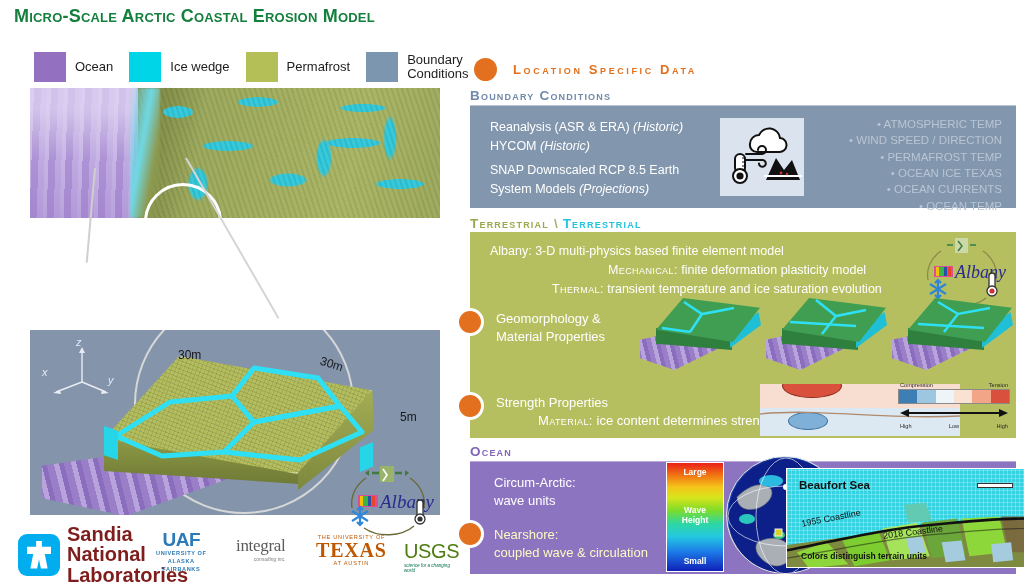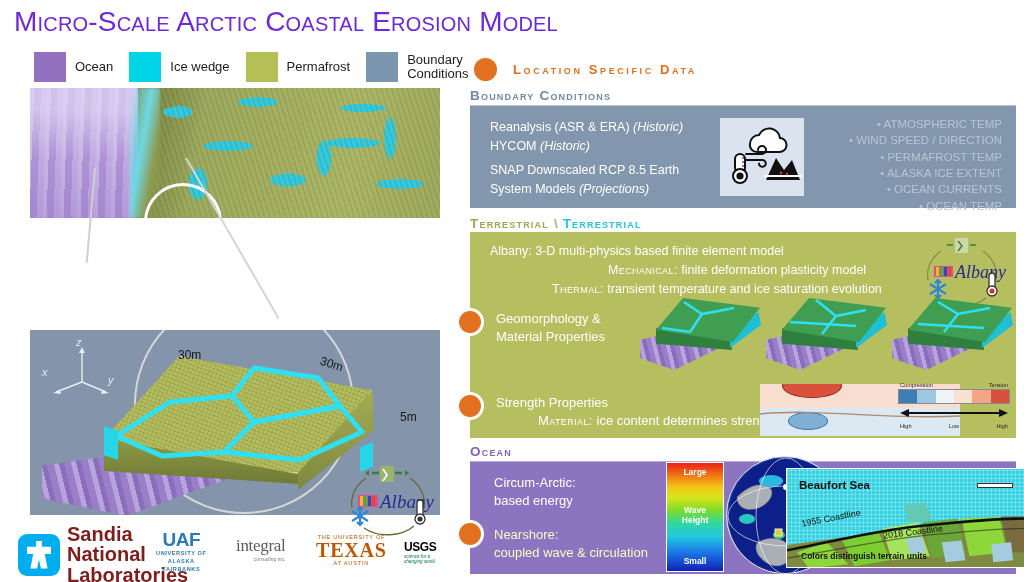--- a/index.html
+++ b/index.html
@@ -7,21 +7,21 @@
     width: 1024px; height: 582px;
     background: #ffffff;
     font-family: "Liberation Sans", sans-serif;
     overflow: hidden;
   }
   #root { position: relative; width: 1024px; height: 582px; background: #fff; }
 
   
   .title {
     position: absolute; left: 14px; top: 6px;
-    font-size: 28px; font-weight: normal; color: #6d28d9;
+    font-size: 18px; font-weight: bold; color: #15803d;
     font-variant: small-caps; letter-spacing: .2px;
     white-space: nowrap;
   }
 
   
   .legend { position: absolute; left: 34px; top: 52px; display: flex; align-items: center; gap: 0; }
   .legend-item { display: flex; align-items: center; margin-right: 16px; }
   .legend-swatch { width: 32px; height: 30px; margin-right: 9px; }
   .legend-label { font-size: 13px; color: #1d1d1d; line-height: 1.08; white-space: pre-line; }
 
@@ -137,21 +137,21 @@
   .uaf-main { font-size:19px; font-weight:bold; color:#2c7ab8; letter-spacing:-.5px; line-height:1; }
   .uaf-sub { font-size:5.6px; font-weight:bold; color:#2c7ab8; letter-spacing:.6px; line-height:1.45; }
   .logo-integral { position:absolute; left:218px; top:12px; }
   .integral-main { font-size:17px; color:#5b5b5b; font-family:"Liberation Serif", serif; letter-spacing:-.3px; }
   .integral-sub { font-size:5px; color:#7a7a7a; font-style:italic; text-align:right; }
   .logo-texas { position:absolute; left:298px; top:10px; text-align:center; }
   .tx-top { font-size:5.6px; color:#bf5700; letter-spacing:.7px; }
   .tx-main { font-size:20px; font-weight:bold; color:#bf5700; font-family:"Liberation Serif", serif; letter-spacing:.8px; line-height:1; }
   .tx-bot { font-size:5.6px; color:#bf5700; letter-spacing:.8px; }
   .logo-usgs { position:absolute; left:386px; top:16px; }
-  .usgs-main { font-size:12px; font-weight:bold; color:#000000; letter-spacing:-.4px; }
+  .usgs-main { font-size:20px; font-weight:normal; color:#4d7c0f; letter-spacing:-.4px; }
   .usgs-sub { font-size:4.6px; color:#00704a; font-style:italic; }
 
   
   .right { position:absolute; left:462px; top:0; width:562px; height:416px; }
 
   .loc-header { position:absolute; left:12px; top:58px; display:flex; align-items:center; gap:16px; }
   .dot-orange { width:23px; height:23px; border-radius:50%; background:#e2701e; }
   .loc-title { font-size:13px; font-weight:bold; color:#e2701e; letter-spacing:2.6px; font-variant:small-caps; }
 
   .sec-head { position:absolute; font-size:13.5px; font-weight:bold; font-variant:small-caps;
@@ -416,21 +416,21 @@
             <circle cx="17" cy="11" r="1.4" fill="#c33"></circle>
             <circle cx="23" cy="12" r="1.2" fill="#c33"></circle>
           </g>
         </svg>
       </div>
 
       <div class="bc-bullets">
         <div>• ATMOSPHERIC TEMP</div>
         <div>• WIND SPEED / DIRECTION</div>
         <div>• PERMAFROST TEMP</div>
-        <div>• ALASKA ICE EXTENT</div>
+        <div>• OCEAN ICE TEXAS</div>
         <div>• OCEAN CURRENTS</div>
         <div>• OCEAN TEMP</div>
       </div>
     </div>
 
     <div class="sec-head terr">
       <span>Terrestrial</span>
       <span class="terr-slash">\</span>
       <span class="terr-cyan">Terrestrial</span>
     </div>
@@ -557,21 +557,21 @@
       </div>
     </div>
 
     <div class="panel-dot" style="left:-6px; top:308px;"></div>
     <div class="panel-dot" style="left:-6px; top:392px;"></div>
 
     <div class="sec-head ocean">Ocean</div>
     <div class="panel panel-ocean">
       <div class="oc-text">
         <div>Circum-Arctic:</div>
-        <div>based energy</div>
+        <div>wave units</div>
       </div>
       <div class="oc-text2">
         <div>Nearshore:</div>
         <div>coupled wave &amp; circulation</div>
       </div>
 
       <div class="wave-cbar">
         <div class="wave-lbl" style="top:4px;">Large</div>
         <div class="wave-lbl" style="top:42px; white-space:pre-line;">Wave
 Height</div>

